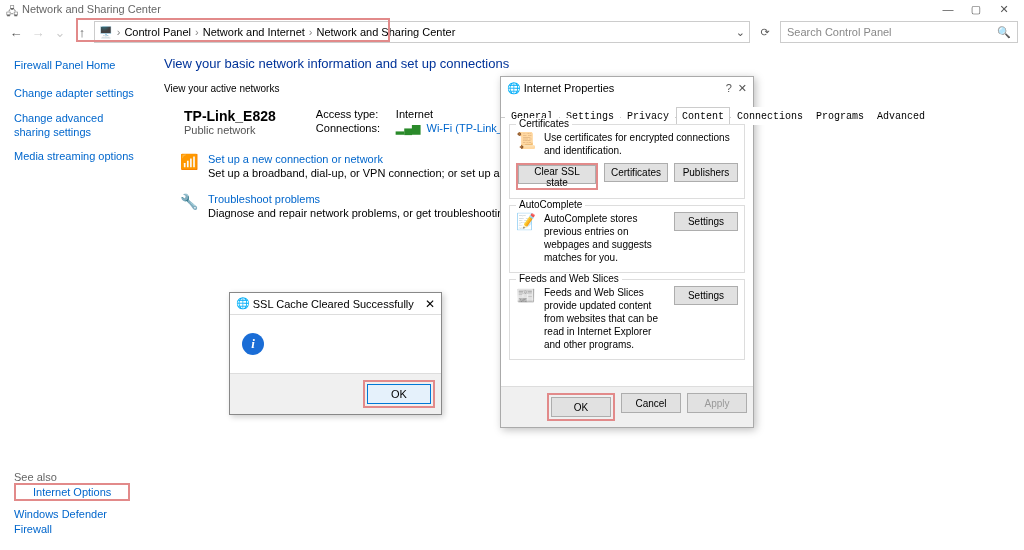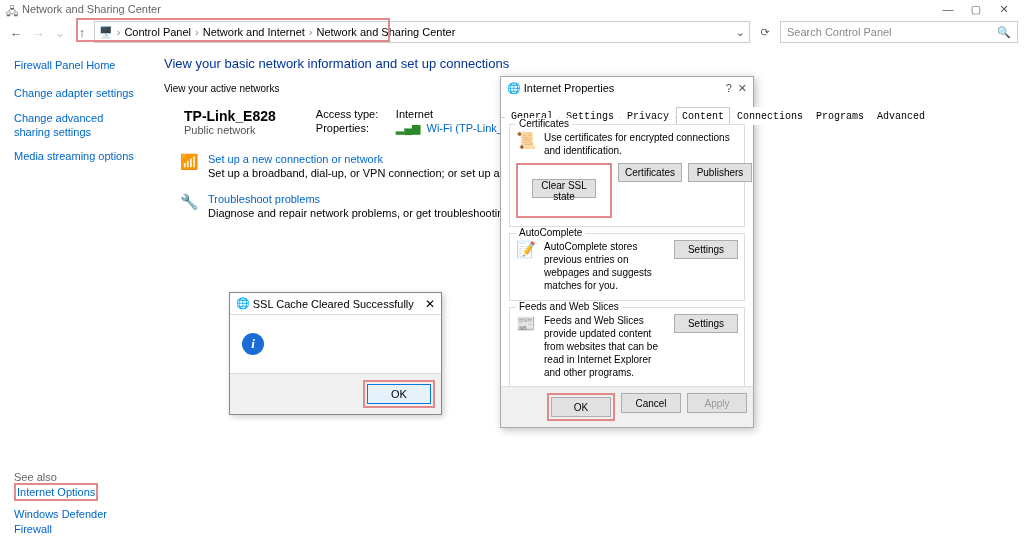--- a/index.html
+++ b/index.html
@@ -125,40 +125,40 @@
 <div class="red-box addr-hl"></div>
 
 <div class="main">
   <div class="sidebar">
     <a class="home">Firewall Panel Home</a>
     <a>Change adapter settings</a>
     <a>Change advanced sharing settings</a>
     <a>Media streaming options</a>
     <div class="bottom">
       <span class="label">See also</span>
-      <a class="red-box" style="padding:0 1px; display:inline-block;">Internet Options</a>
+      <a class="red-box" style="padding:0 17px; display:inline-block;">Internet Options</a>
       <a>Windows Defender Firewall</a>
     </div>
   </div>
 
   <div class="content">
     <h1>View your basic network information and set up connections</h1>
     <div class="subhead">View your active networks</div>
     <div class="net-box">
       <div class="net-left">
         <div class="name">TP-Link_E828</div>
         <div class="type">Public network</div>
       </div>
       <div class="net-right">
         <div class="row">
           <span class="lab">Access type:</span>
           <span class="val">Internet</span>
         </div>
         <div class="row">
-          <span class="lab">Properties:</span>
+          <span class="lab">Connections:</span>
           <span class="sig">▂▄▆</span>
           <a class="wifi">Wi-Fi (TP-Link_E828)</a>
         </div>
       </div>
     </div>
 
 
     <div class="action-item">
       <span class="ico">📶</span>
       <div>
@@ -210,21 +210,21 @@
     <span class="tab">Advanced</span>
   </div>
   <div class="dlg-body">
     <div class="group">
       <span class="legend">Certificates</span>
       <div class="row">
         <span class="gicon">📜</span>
         <span class="gtext">Use certificates for encrypted connections and identification.</span>
       </div>
       <div class="btnrow center">
-        <span class="red-box" style="padding:14px;">
+        <span class="red-box" style="padding:0;">
           <button class="wbtn">Clear SSL state</button>
         </span>
         <button class="wbtn">Certificates</button>
         <button class="wbtn">Publishers</button>
       </div>
     </div>
     <div class="group">
       <span class="legend">AutoComplete</span>
       <div class="row">
         <span class="gicon">📝</span>

